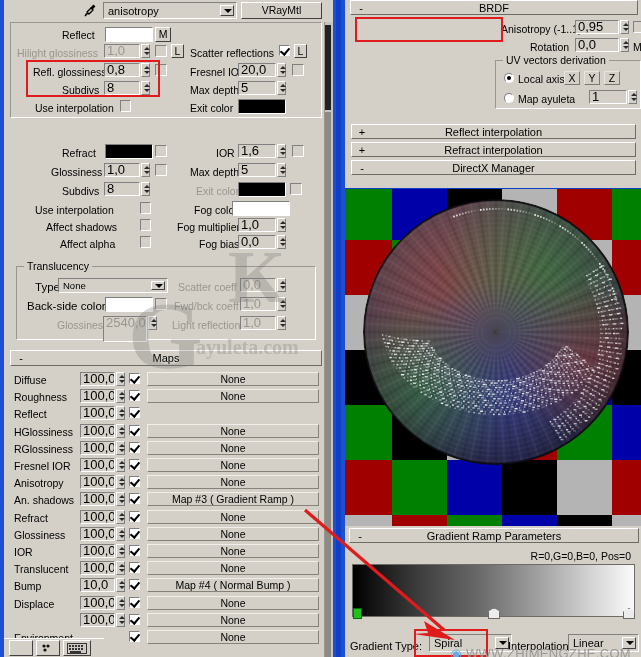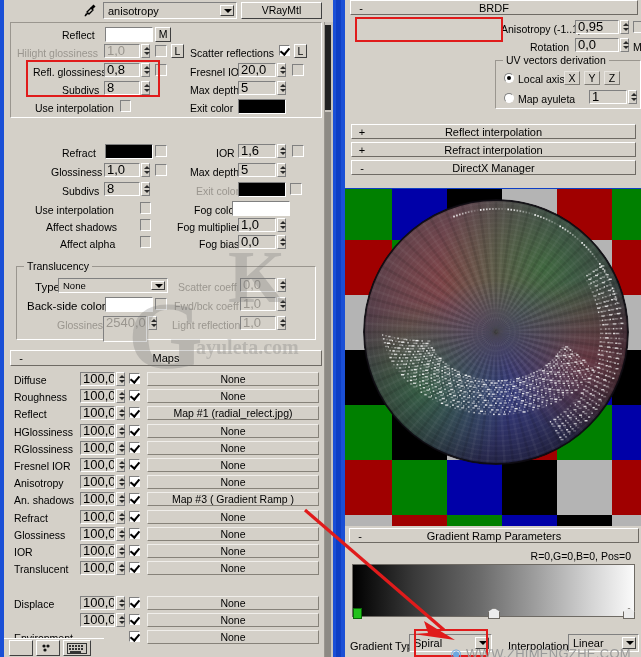--- a/index.html
+++ b/index.html
@@ -236,21 +236,20 @@
           <div class="spin-field" style="left: 70px; top: 1px; width: 35px; height: 14px;">100,0</div>
           <div class="spinner" style="left: 106px; top: 1px; height: 14px;"></div>
           <div class="chk on" style="left: 119px; top: 2px;"></div>
           <div class="maprow-btn" style="left: 137px; top: 1px; width: 172px;">None</div>
         </div>
         <div style="position: absolute; left: 0px; top: 34.4px; width: 312px; height: 17.2px;">
           <div class="lbl" style="left: 4px; top: 3px;">Reflect</div>
           <div class="spin-field" style="left: 70px; top: 1px; width: 35px; height: 14px;">100,0</div>
           <div class="spinner" style="left: 106px; top: 1px; height: 14px;"></div>
           <div class="chk on" style="left: 119px; top: 2px;"></div>
-          <div class="maprow-btn" style="left: 137px; top: 1px; width: 172px;">Map #1 (radial_relect.jpg)</div>
         </div>
         <div style="position: absolute; left: 0px; top: 51.6px; width: 312px; height: 17.2px;">
           <div class="lbl" style="left: 4px; top: 3px;">HGlossiness</div>
           <div class="spin-field" style="left: 70px; top: 1px; width: 35px; height: 14px;">100,0</div>
           <div class="spinner" style="left: 106px; top: 1px; height: 14px;"></div>
           <div class="chk on" style="left: 119px; top: 2px;"></div>
           <div class="maprow-btn" style="left: 137px; top: 1px; width: 172px;">None</div>
         </div>
         <div style="position: absolute; left: 0px; top: 68.8px; width: 312px; height: 17.2px;">
           <div class="lbl" style="left: 4px; top: 3px;">RGlossiness</div>
@@ -300,20 +299,27 @@
           <div class="spinner" style="left: 106px; top: 1px; height: 14px;"></div>
           <div class="chk on" style="left: 119px; top: 2px;"></div>
           <div class="maprow-btn" style="left: 137px; top: 1px; width: 172px;">None</div>
         </div>
         <div style="position: absolute; left: 0px; top: 189.2px; width: 312px; height: 17.2px;">
           <div class="lbl" style="left: 4px; top: 3px;">Translucent</div>
           <div class="spin-field" style="left: 70px; top: 1px; width: 35px; height: 14px;">100,0</div>
           <div class="spinner" style="left: 106px; top: 1px; height: 14px;"></div>
           <div class="chk on" style="left: 119px; top: 2px;"></div>
           <div class="maprow-btn" style="left: 137px; top: 1px; width: 172px;">None</div>
+        </div>
+        <div style="position: absolute; left: 0px; top: 206.4px; width: 312px; height: 17.2px;">
+          <div class="lbl" style="left: 4px; top: 3px;">Bump</div>
+          <div class="spin-field" style="left: 70px; top: 1px; width: 35px; height: 14px;">10,0</div>
+          <div class="spinner" style="left: 106px; top: 1px; height: 14px;"></div>
+          <div class="chk on" style="left: 119px; top: 2px;"></div>
+          <div class="maprow-btn" style="left: 137px; top: 1px; width: 172px;">Map #4  ( Normal Bump )</div>
         </div>
         <div style="position: absolute; left: 0px; top: 223.6px; width: 312px; height: 17.2px;">
           <div class="lbl" style="left: 4px; top: 3px;">Displace</div>
           <div class="spin-field" style="left: 70px; top: 1px; width: 35px; height: 14px;">100,0</div>
           <div class="spinner" style="left: 106px; top: 1px; height: 14px;"></div>
           <div class="chk on" style="left: 119px; top: 2px;"></div>
           <div class="maprow-btn" style="left: 137px; top: 1px; width: 172px;">None</div>
         </div>
         <div style="position: absolute; left: 0px; top: 240.8px; width: 312px; height: 17.2px;">
           <div class="lbl" style="left: 4px; top: 3px; margin-top: 48px;">Opacity</div>
@@ -2008,21 +2014,21 @@
                 border:1px solid #6e6a64;box-sizing:border-box;
                 background:linear-gradient(to right,#000 0%,#3a3a3a 22%,#6a6a6a 45%,#9e9e9e 65%,#d2d2d2 84%,#fafafa 100%);"></div>
 
     <div style="position:absolute;left:8px;top:608px;width:9px;height:11px;background:#22c21c;border:1px solid #0a6a08;box-sizing:border-box;"></div>
     <div style="position:absolute;left:143px;top:608px;width:12px;height:11px;background:#ececec;border:1px solid #6e6a64;box-sizing:border-box;
                 clip-path:polygon(0% 100%,0% 35%,50% 0%,100% 35%,100% 100%);"></div>
     <div style="position:absolute;left:278px;top:608px;width:12px;height:11px;background:#ececec;border:1px solid #6e6a64;box-sizing:border-box;
                 clip-path:polygon(0% 100%,0% 35%,50% 0%,100% 35%,100% 100%);"></div>
 
     <div class="lbl" style="left:5px;top:640px;font-size:11px;">Gradient Type:</div>
-    <div class="combo" style="left:64px;top:634px;width:83px;height:18px;">
+    <div class="combo" style="left:84px;top:634px;width:83px;height:18px;">
       <span class="txt" style="font-size:11px;">Spiral</span>
       <span class="arrow"></span>
     </div>
 
     <div class="lbl" style="left:163px;top:640px;font-size:11px;">Interpolation:</div>
     <div class="combo" style="left:223px;top:634px;width:71px;height:18px;">
       <span class="txt" style="font-size:11px;">Linear</span>
       <span class="arrow"></span>
     </div>
   </div>

